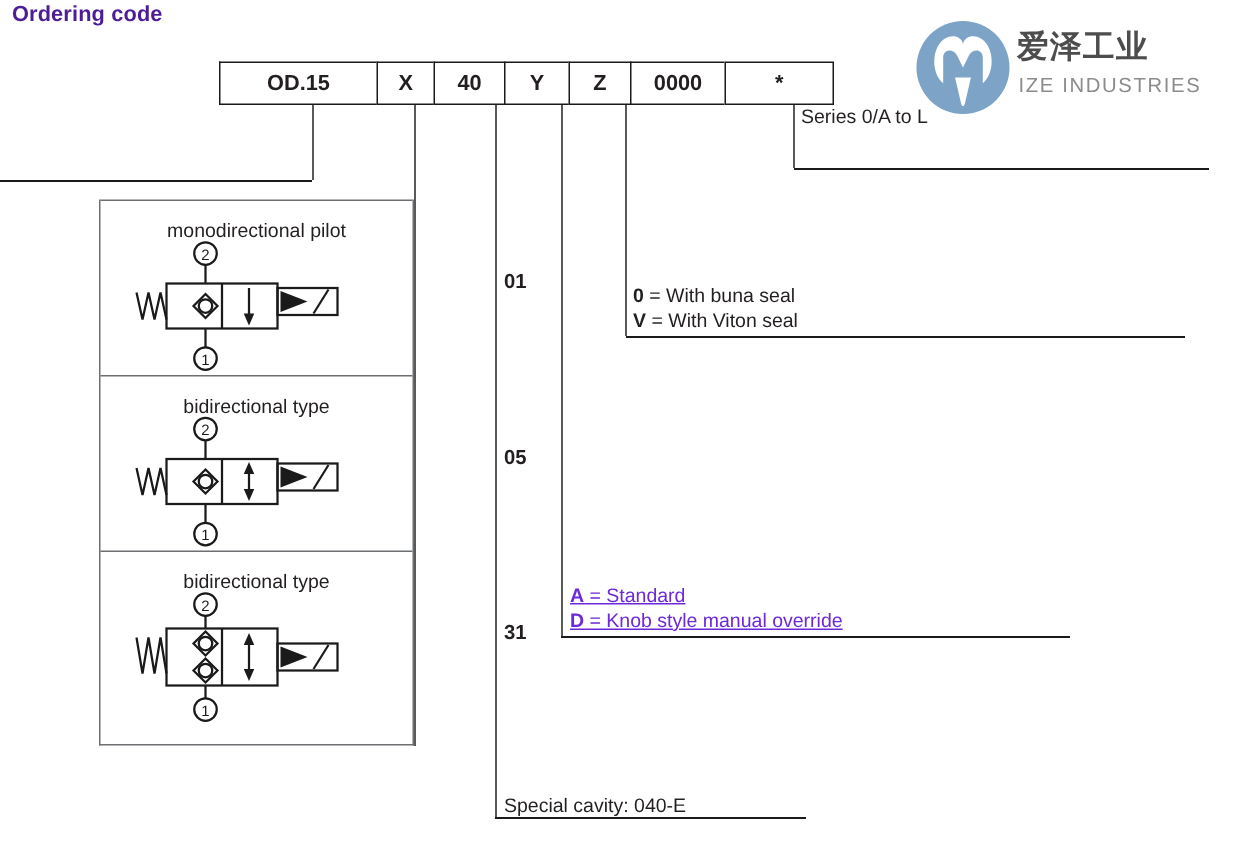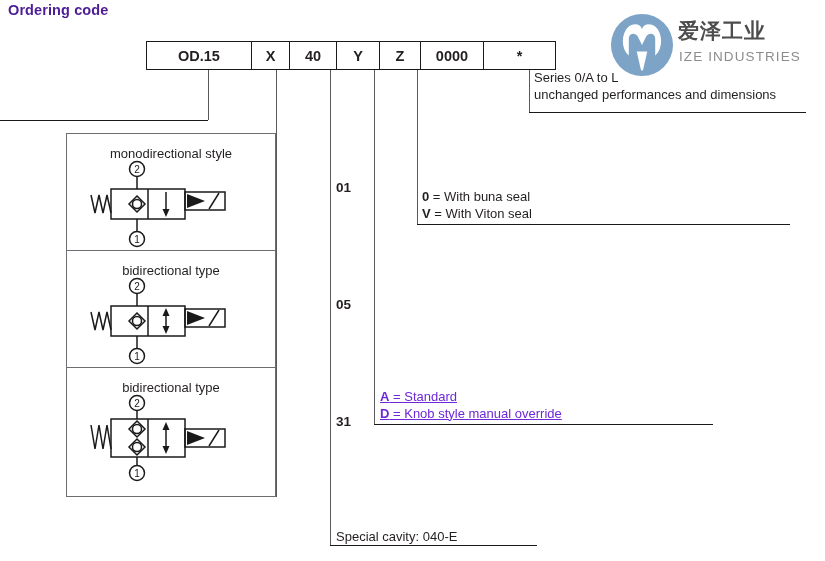--- a/index.html
+++ b/index.html
@@ -131,21 +131,20 @@
       <div class="cell" style="width: 47px;">40</div>
       <div class="cell" style="width: 43px;">Y</div>
       <div class="cell" style="width: 41px;">Z</div>
       <div class="cell" style="width: 63px; text-align: center;">0000</div>
       <div class="cell" style="width: 73px;">*</div>
     </div>
 
 
   <div class="abs" id="desc-series">
     <div>Series 0/A to L</div>
-    <div>unchanged performances and dimensions</div>
   </div>
 
   <div class="abs" id="desc-seal">
     <div><b>0</b><span> = With buna seal</span></div>
     <div><b>V</b><span> = With Viton seal</span></div>
   </div>
 
   <div class="abs" id="desc-override">
     <div><b>A</b><span> = Standard</span></div>
     <div><b>D</b><span> = Knob style manual override</span></div>
@@ -174,21 +173,21 @@
 
       <line x1="374" y1="424.5" x2="713" y2="424.5"></line>
 
       <line x1="330" y1="545.5" x2="537" y2="545.5"></line>
     </g>
   </svg>
 
   <div class="abs" id="symbol-table">
 
     <div class="sym-row">
-      <div class="sym-title">monodirectional style</div>
+      <div class="sym-title">monodirectional pilot</div>
       <div class="sym-code">01</div>
       <svg class="sym-art" width="160" height="88" viewBox="0 0 160 88">
         <g stroke="#1a1a1a" stroke-width="1.5" fill="none">
 
           <circle cx="56" cy="9" r="7.5"></circle>
           <text x="56" y="13" font-size="10" fill="#1a1a1a" stroke="none" text-anchor="middle" font-family="Liberation Sans, sans-serif">2</text>
 
           <circle cx="56" cy="79" r="7.5"></circle>
           <text x="56" y="83" font-size="10" fill="#1a1a1a" stroke="none" text-anchor="middle" font-family="Liberation Sans, sans-serif">1</text>
 

